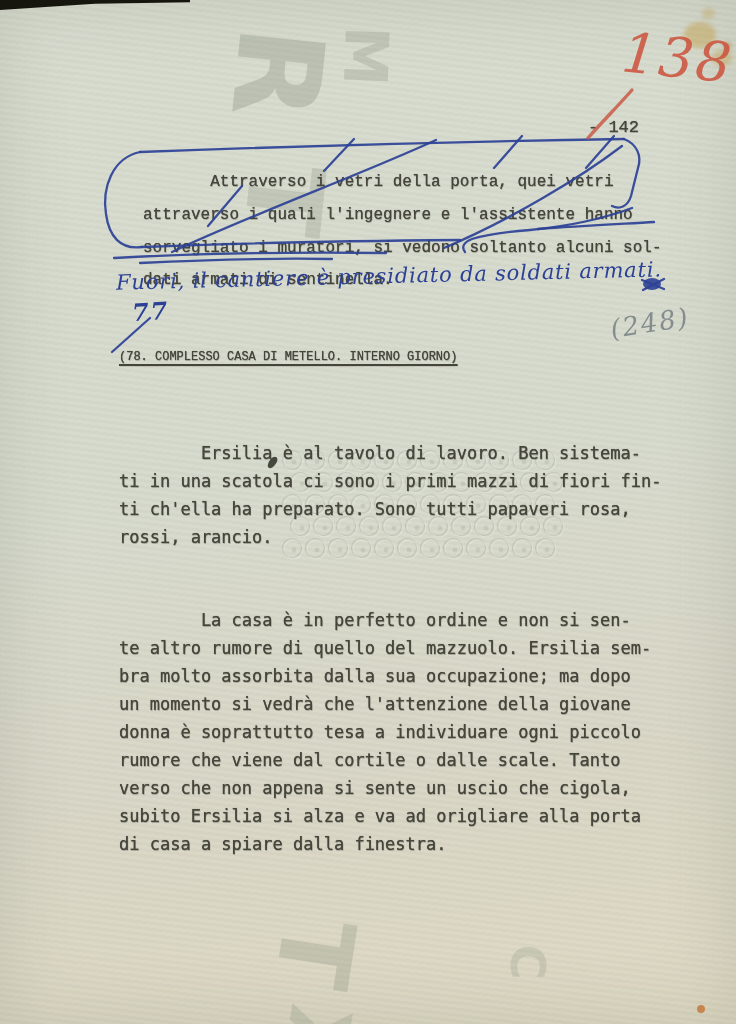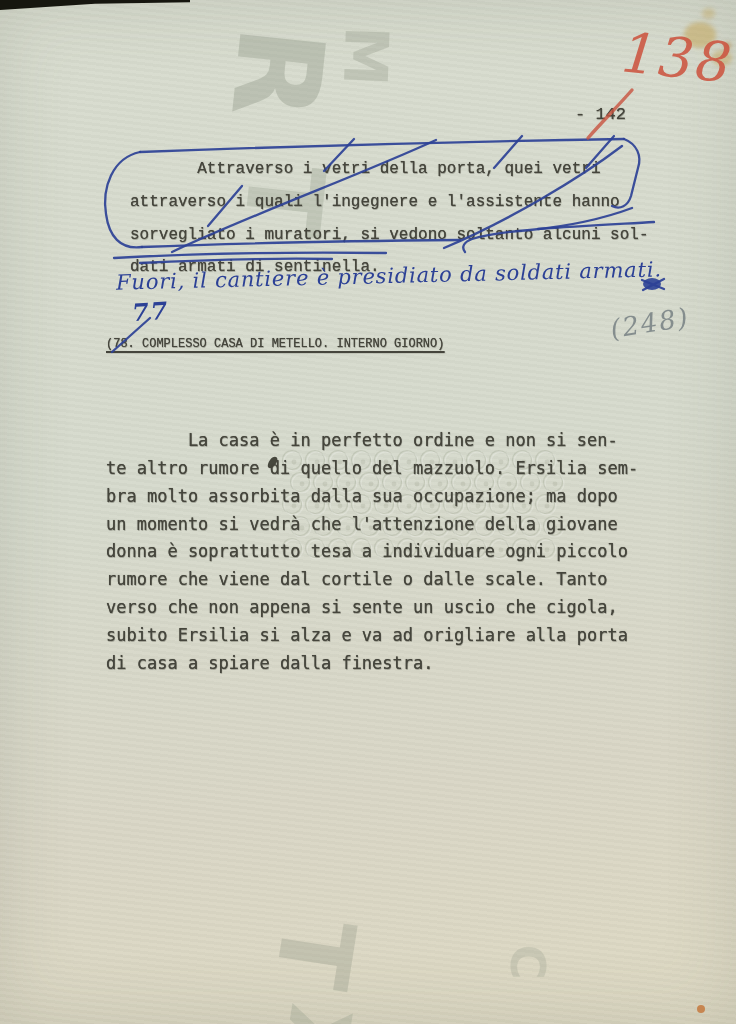--- a/index.html
+++ b/index.html
@@ -5,21 +5,21 @@
   html,body{margin:0;padding:0;background:#2a2a26;}
   .page{
     position:relative;width:736px;height:1024px;overflow:hidden;margin:0 auto;
     background:linear-gradient(172deg,#d8dccf 0%,#d6dacd 45%,#d9d6c6 75%,#ded9c3 100%);
     box-shadow:inset 0 0 70px rgba(95,100,82,.18);
     font-family:"Liberation Mono","DejaVu Sans Mono",monospace;
   }
   .page::before{content:"";position:absolute;inset:0;pointer-events:none;
     background:repeating-linear-gradient(7deg,rgba(255,255,255,.025) 0 3px,rgba(90,95,80,.03) 3px 6px);}
   .typed{
-    position:absolute;margin:3px;white-space:pre;
+    position:absolute;margin:16px;white-space:pre;
     font-family:"Liberation Mono","DejaVu Sans Mono",monospace;
     color:#45453c;
     text-shadow:0 0 .7px rgba(69,69,60,.85), .5px .5px .5px rgba(69,69,60,.3);
   }
   .struck-block{left:127px;top:150px;font-size:16px;line-height:32.8px;}
   .body-block{left:103px;top:368px;font-size:17px;line-height:27.9px;}
   .body-block pre{margin:0;}
   .heading{left:103px;top:327px;font-size:12px;line-height:28px;
     text-decoration:underline;text-decoration-thickness:2px;text-underline-offset:4px;}
   .pagenum{left:572px;top:102px;font-size:17px;}
@@ -265,20 +265,24 @@
 sorvegliato i muratori, si vedono soltanto alcuni sol-
 dati armati di sentinella.</pre>
 
   <span class="hand hand-correction">Fuori, il cantiere è presidiato da soldati armati.</span>
 
   <pre class="typed heading">(78. COMPLESSO CASA DI METELLO. INTERNO GIORNO)</pre>
   <span class="hand scene-77">77</span>
   <span class="hand margin-annotation">(248)</span>
 
   <div class="body-block typed">
+    <pre class="typed-par">        Ersilia è al tavolo di lavoro. Ben sistema-
+ti in una scatola ci sono i primi mazzi di fiori fin-
+ti ch'ella ha preparato. Sono tutti papaveri rosa,
+rossi, arancio.</pre>
     <pre class="typed-par">        La casa è in perfetto ordine e non si sen-
 te altro rumore di quello del mazzuolo. Ersilia sem-
 bra molto assorbita dalla sua occupazione; ma dopo
 un momento si vedrà che l'attenzione della giovane
 donna è soprattutto tesa a individuare ogni piccolo
 rumore che viene dal cortile o dalle scale. Tanto
 verso che non appena si sente un uscio che cigola,
 subito Ersilia si alza e va ad origliare alla porta
 di casa a spiare dalla finestra.</pre>
     

